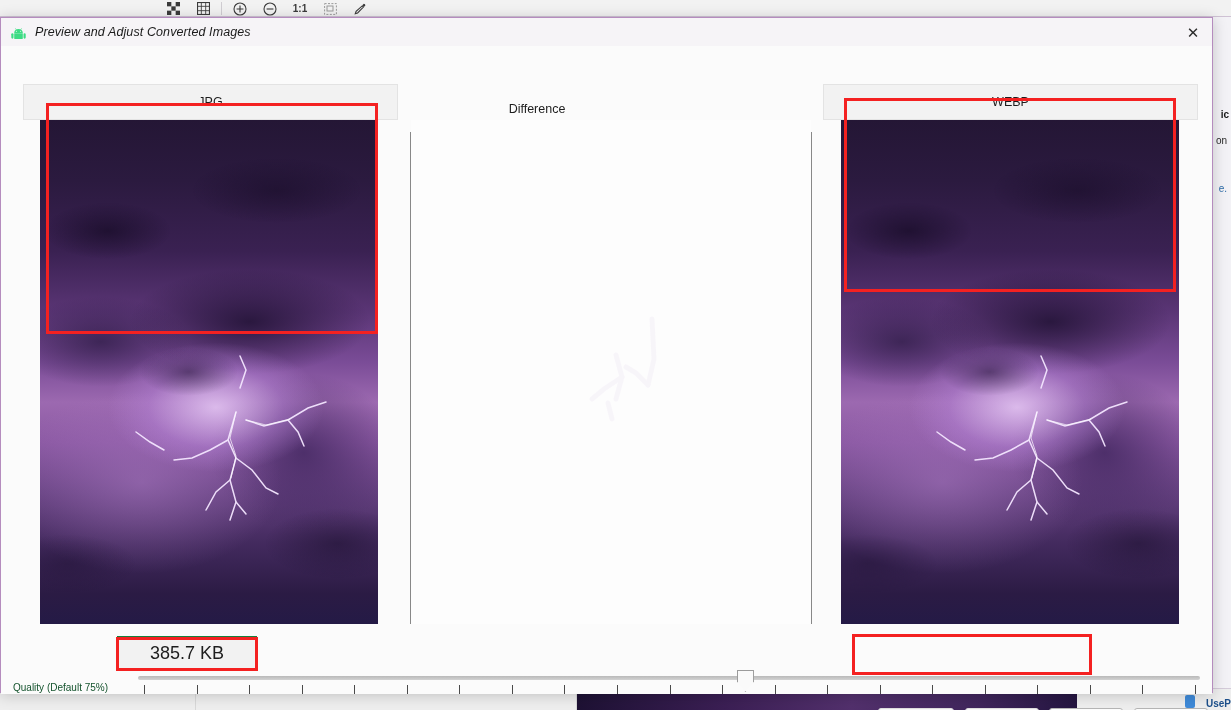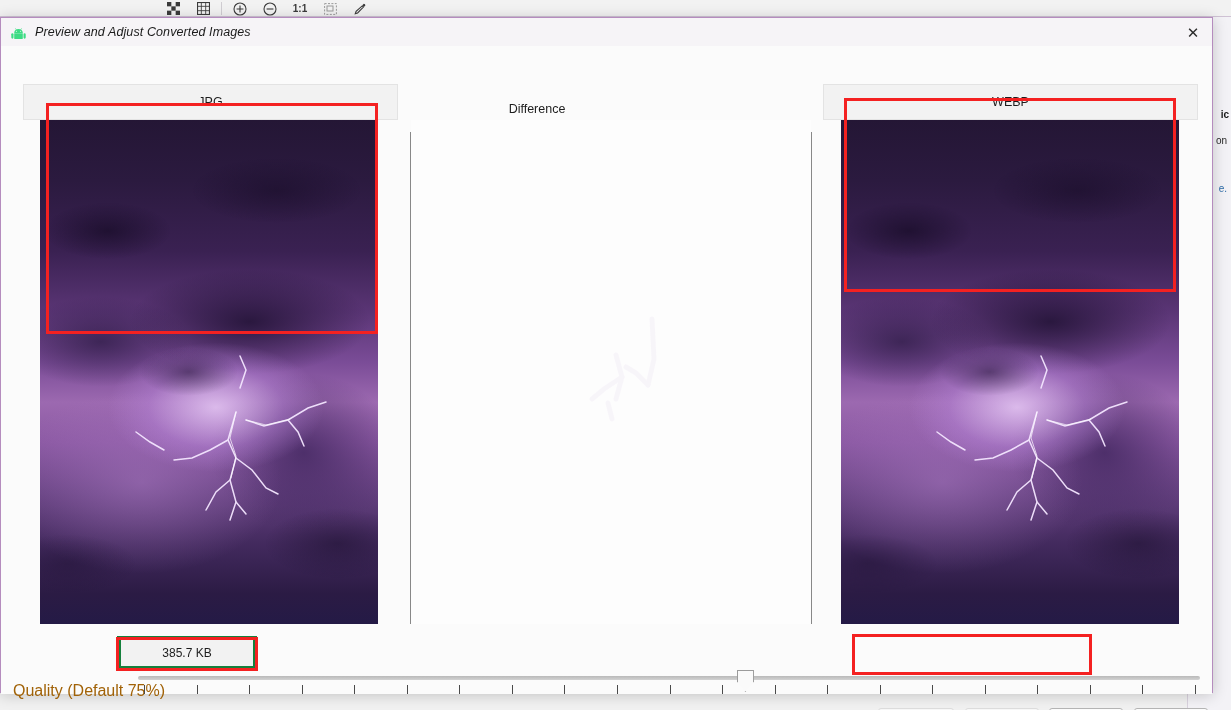--- a/index.html
+++ b/index.html
@@ -132,36 +132,36 @@
     background: #fdfdfd;
   }
   .diff-ghost {
     position: absolute; left: 55%; top: 52%; transform: translate(-50%,-50%);
     width: 150px; height: 150px; opacity: .5;
   }
 
   .size-label {
     position: absolute; top: 590px; height: 34px;
     display: flex; align-items: center; justify-content: center;
-    background: #f2f2f2; border: 4px solid #15803d;
-    font-size: 12px; color: #1d1d1d;
+    background: #f2f2f2; border: 1px solid #15803d;
+    font-size: 18px; color: #1d1d1d;
   }
   #jpg-size  { left: 116px; width: 140px; }
   #webp-size { left: 852px; width: 233px; }
 
   
   .annot { position: absolute; border: 3px solid #f42121; pointer-events: none; }
   #annot-jpg   { left: 45px;  top: 57px;  width: 332px; height: 231px; }
   #annot-webp  { left: 843px; top: 52px;  width: 332px; height: 194px; }
   #annot-jsize { left: 115px; top: 591px; width: 142px; height: 34px; }
   #annot-wsize { left: 851px; top: 588px; width: 240px; height: 41px; }
 
   
   .quality-label {
-    position: absolute; left: 12px; top: 636px; font-size: 16px; color: #a16207;
+    position: absolute; left: 12px; top: 636px; font-size: 10px; color: #14532d;
   }
   .slider-wrap { position: absolute; left: 137px; top: 626px; width: 1062px; height: 30px; }
   .slider-track {
     position: absolute; left: 0; top: 4px; width: 1062px; height: 4px;
     background: linear-gradient(180deg,#b9b9b9,#d2d2d2);
     border-radius: 2px;
   }
   .tick { position: absolute; top: 13px; width: 1px; height: 9px; background: #4a4a4a; }
   .slider-thumb {
     position: absolute; top: -2px; width: 17px; height: 22px;
@@ -234,20 +234,27 @@
       </div>
     </div>
   </div>
 
   <div class="bg-right-panel">
     <span class="l" style="right:2px; top:92px; font-weight:bold; color:#1a1a1a;">ic</span>
     <span class="l" style="right:4px; top:118px; color:#2b2b2b;">on</span>
     <span class="l" style="right:4px; top:166px; color:#2d6ca8;">e.</span>
   </div>
 
+  <div class="bg-bottom">
+    <div class="bg-bottom-cell" style="left:0; width:196px;"></div>
+    <div class="bg-bottom-cell" style="left:196px; width:381px;"></div>
+    <div class="bg-img-strip"></div>
+    <div class="bg-status-icon"></div>
+    <span class="bg-status-text">UseP</span>
+  </div>
 </div>
 
 <div id="dialog">
 
   <div class="dlg-titlebar">
     <span class="android-icon">
       <svg width="17" height="12" viewBox="0 0 17 12">
         <path d="M2.4 5.2A1.1 1.1 0 0 1 3.5 6.3v3.3a1.1 1.1 0 0 1-2.2 0V6.3A1.1 1.1 0 0 1 2.4 5.2Z" fill="#3ddc84"></path>
         <path d="M14.6 5.2a1.1 1.1 0 0 1 1.1 1.1v3.3a1.1 1.1 0 0 1-2.2 0V6.3a1.1 1.1 0 0 1 1.1-1.1Z" fill="#3ddc84"></path>
         <path d="M4.2 5.3h8.6v4.9a.9.9 0 0 1-.9.9H5.1a.9.9 0 0 1-.9-.9V5.3Z" fill="#3ddc84"></path>

